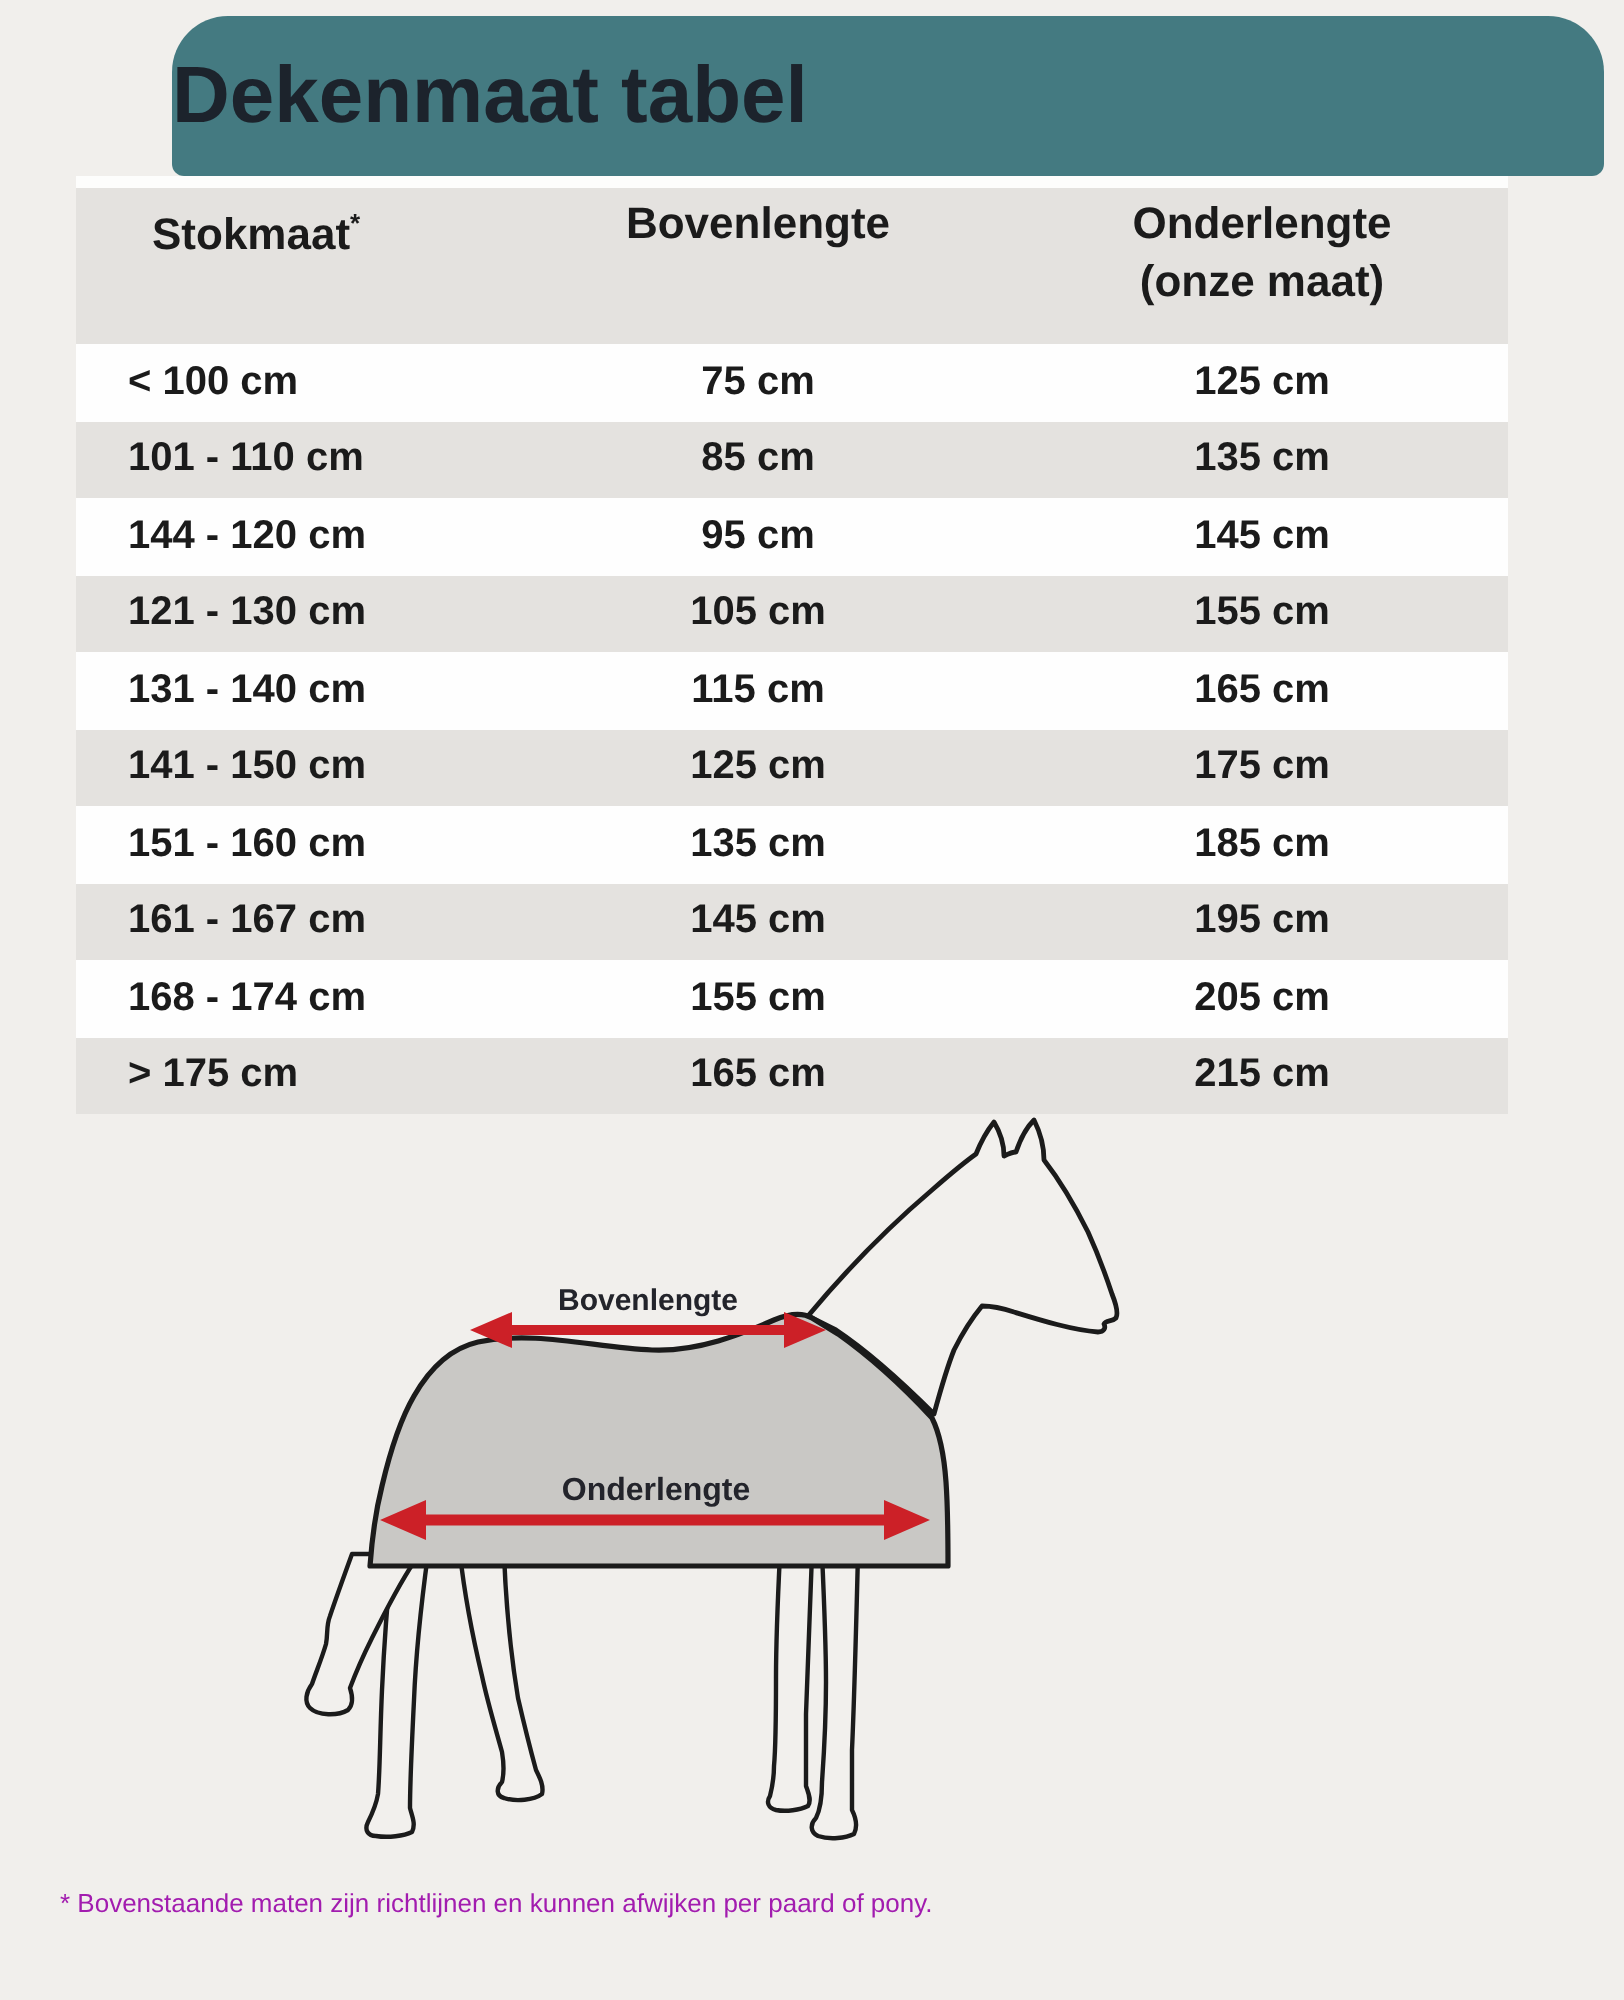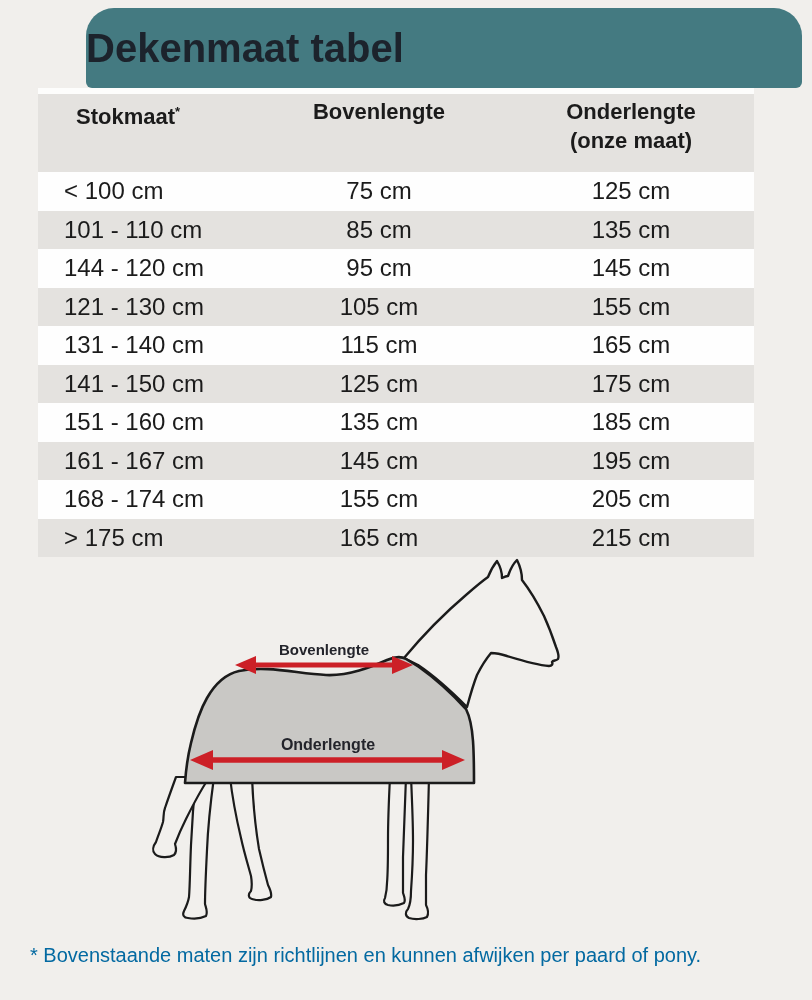--- a/index.html
+++ b/index.html
@@ -57,22 +57,22 @@
   .thead .c1 { padding-left: 38px; }
   .thead .c2, .thead .c3 { text-align: center; }
   .thead sup { font-size: 13px; vertical-align: super; }
 
   .trow {
     display: grid;
     grid-template-columns: 212px 258px 246px;
     height: 38.5px;
     align-items: center;
     background: #fefefe;
-    font-size: 24px;
-    font-weight: normal;
+    font-size: 20px;
+    font-weight: bold;
     color: #1b1b1b;
   }
   .trow.alt { background: #e4e2df; }
   .trow .c1 { padding-left: 26px; }
   .trow .c2, .trow .c3 { text-align: center; }
 
   
   .horse-svg {
     position: absolute;
     left: 140px; top: 555px;
@@ -82,22 +82,22 @@
     font-family: "Liberation Sans", sans-serif;
     font-weight: bold;
     fill: #23242b;
   }
 
   
   .footnote {
     position: absolute;
     left: 30px; top: 944px;
     width: 770px;
-    font-size: 20px;
-    color: #0369a1;
+    font-size: 13px;
+    color: #a21caf;
   }
 </style>
 </head>
 <body>
 
 <div class="page">
 
   <div class="banner">
     <div class="title">Dekenmaat tabel</div>
   </div>

